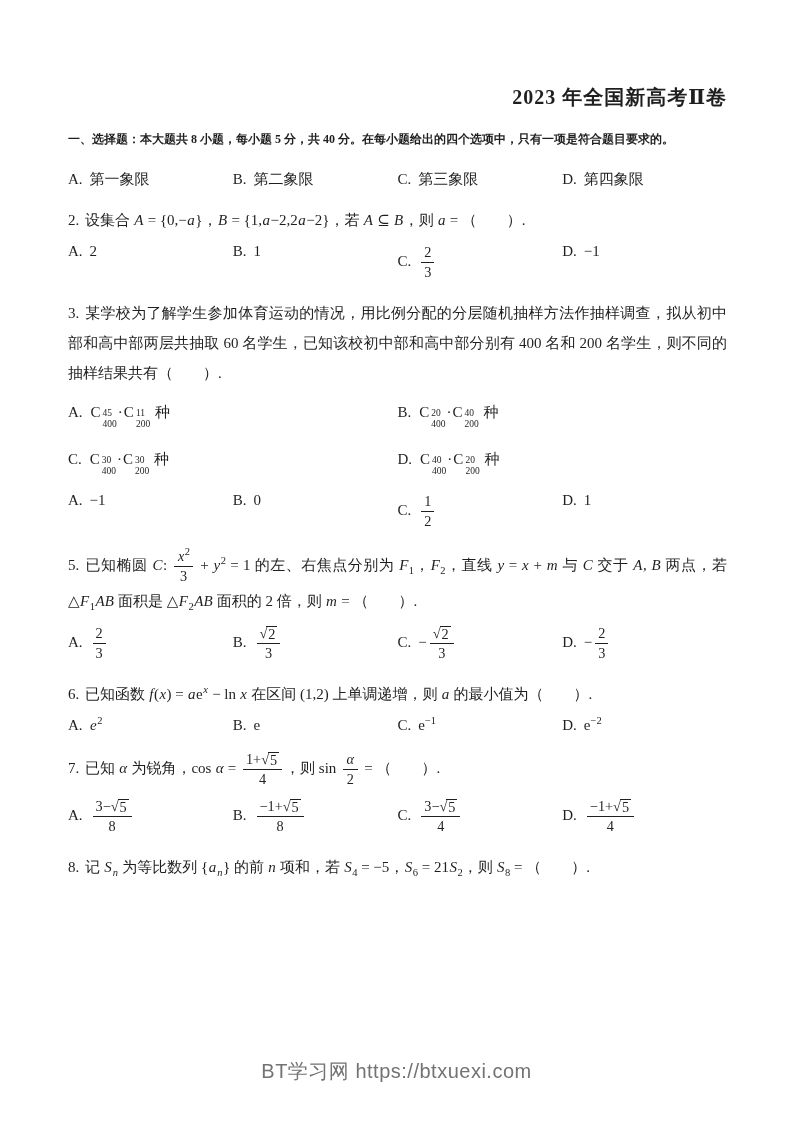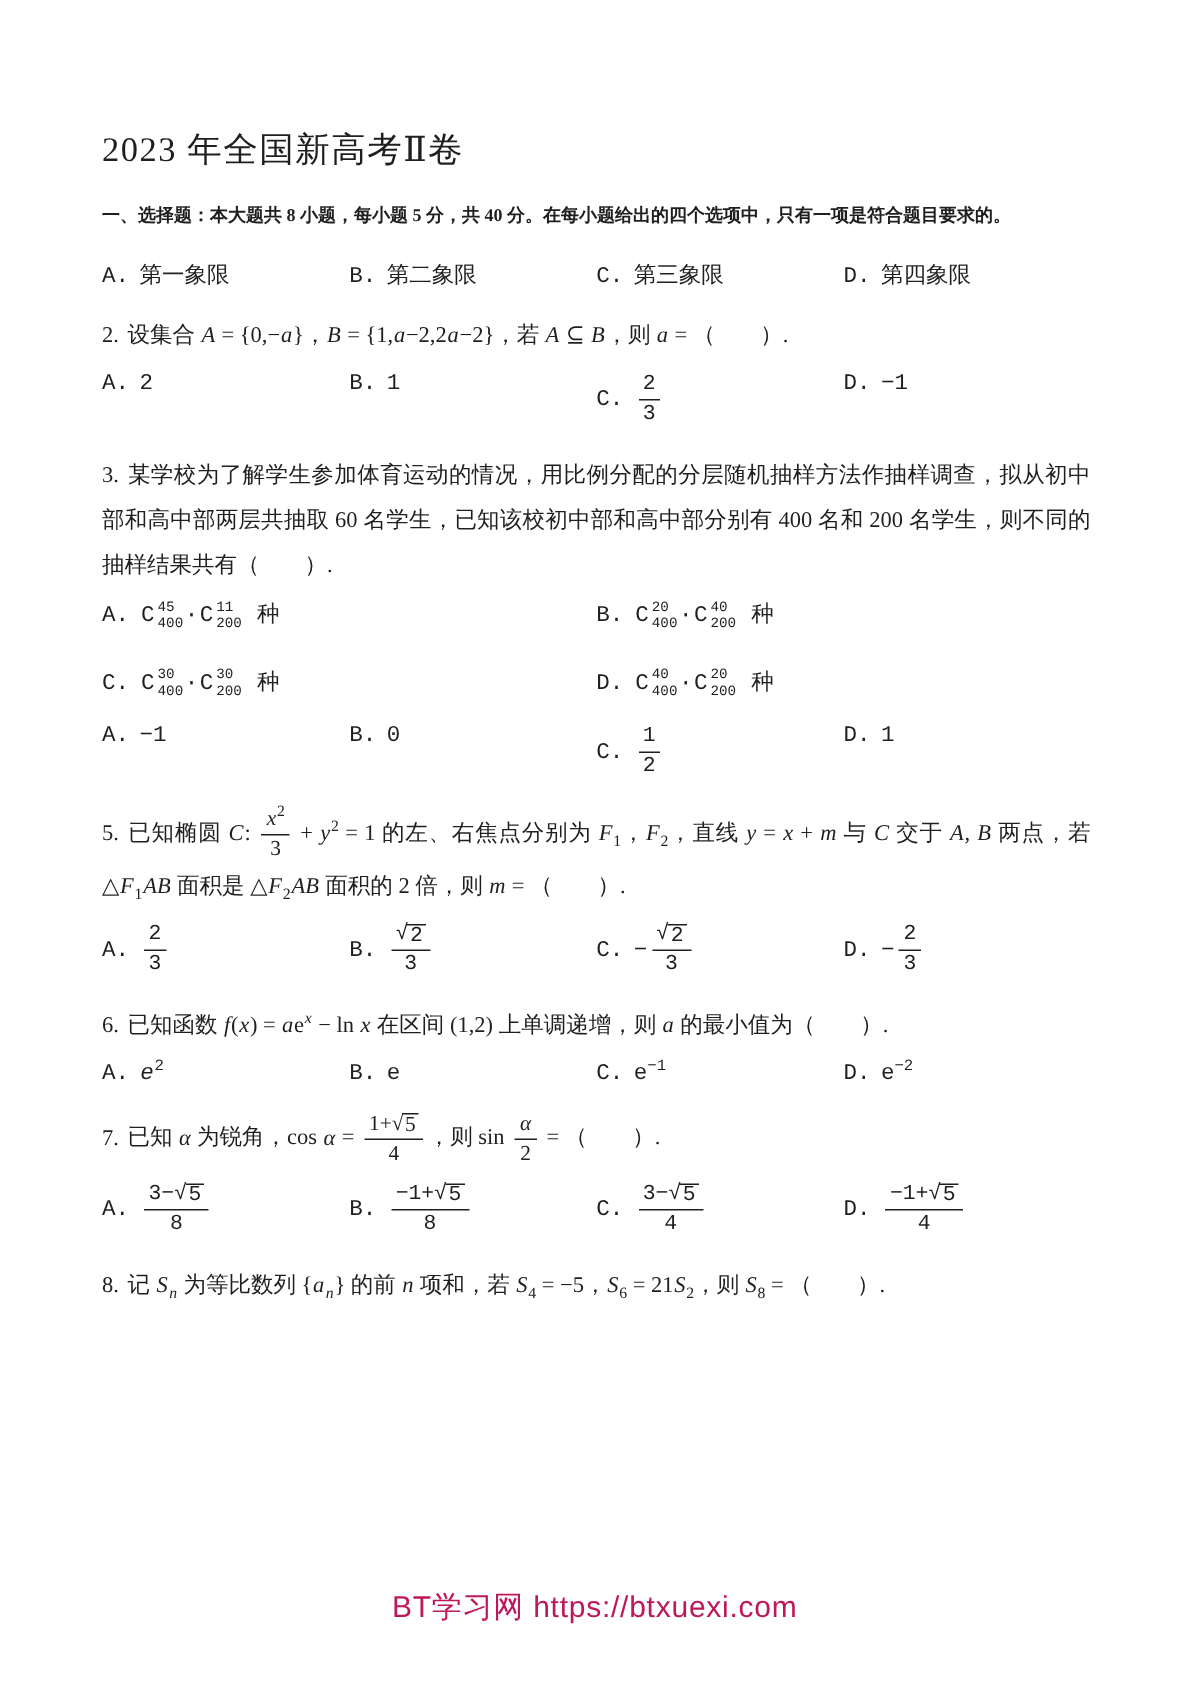--- a/index.html
+++ b/index.html
@@ -8,64 +8,64 @@
     width:793px;height:1122px;
     background:#ffffff;
     box-sizing:border-box;
     padding:84px 66px 0 68px;
     overflow:hidden;
     font-family:"Liberation Serif","DejaVu Serif",serif;
     color:#1f1f1f;
   }
   .title{
     margin:0 0 14px 0;
-    text-align:left;
-    font-size:23px;
-    font-weight:normal;
+    text-align:right;
+    font-size:20px;
+    font-weight:bold;
     letter-spacing:1px;
   }
   .section{
     font-weight:bold;
     font-size:12px;
     line-height:29px;
     text-align:justify;
   }
   .question{margin-top:16px;font-size:15px;}
   .stem{line-height:30px;text-align:justify;}
   .qnum{margin-right:2px;}
-  .options{display:flex;flex-wrap:wrap;margin-top:8px;row-gap:24px;font-family:Liberation Mono, monospace;}
+  .options{display:flex;flex-wrap:wrap;margin-top:8px;row-gap:14px;}
   .cols4 .option{flex:0 0 25%;}
   .cols2 .option{flex:0 0 50%;}
   .option{white-space:nowrap;box-sizing:border-box;padding-right:6px;}
   .olabel{margin-right:7px;}
   i.v{font-style:italic;padding:0 0.5px;}
   sup,sub{font-size:10.5px;line-height:0;}
   .frac{
     display:inline-flex;flex-direction:column;align-items:center;
     vertical-align:middle;margin:0 3px;font-size:0.95em;
   }
   .frac .num{border-bottom:1px solid currentColor;padding:0 3px;line-height:19px;}
   .frac .den{padding:0 3px;line-height:19px;}
   .sqrt{display:inline-flex;align-items:flex-start;}
   .radsign{line-height:1.05;margin-right:-1px;}
   .radicand{border-top:1px solid currentColor;line-height:1.1;padding:0 2px;}
   .ssbase{display:inline-flex;align-items:center;margin:0 1px;}
   .sscol{
     display:inline-flex;flex-direction:column;margin-left:2px;
-    font-size:9.5px;line-height:10.5px;text-align:left;
+    font-size:9.5px;line-height:10.5px;text-align:left;margin-top:12px;
   }
   .raised{
     display:inline-block;transform:translateY(-7px);
     font-size:16.5px;margin:0 4px;
   }
   .footer{
     position:absolute;left:0;top:1058px;width:100%;
     text-align:center;
     font-family:"Liberation Sans","DejaVu Sans",sans-serif;
-    font-size:20px;color:#be185d;letter-spacing:0.5px;
+    font-size:20px;color:#737373;letter-spacing:0.5px;
   }
 </style>
 </head>
 <body>
 
 <div class="page">
   <h1 class="title">2023 年全国新高考Ⅱ卷</h1>
   <div class="section">一、选择题：本大题共 8 小题，每小题 5 分，共 40 分。在每小题给出的四个选项中，只有一项是符合题目要求的。</div>
   <div id="questions">
       <div class="question">

